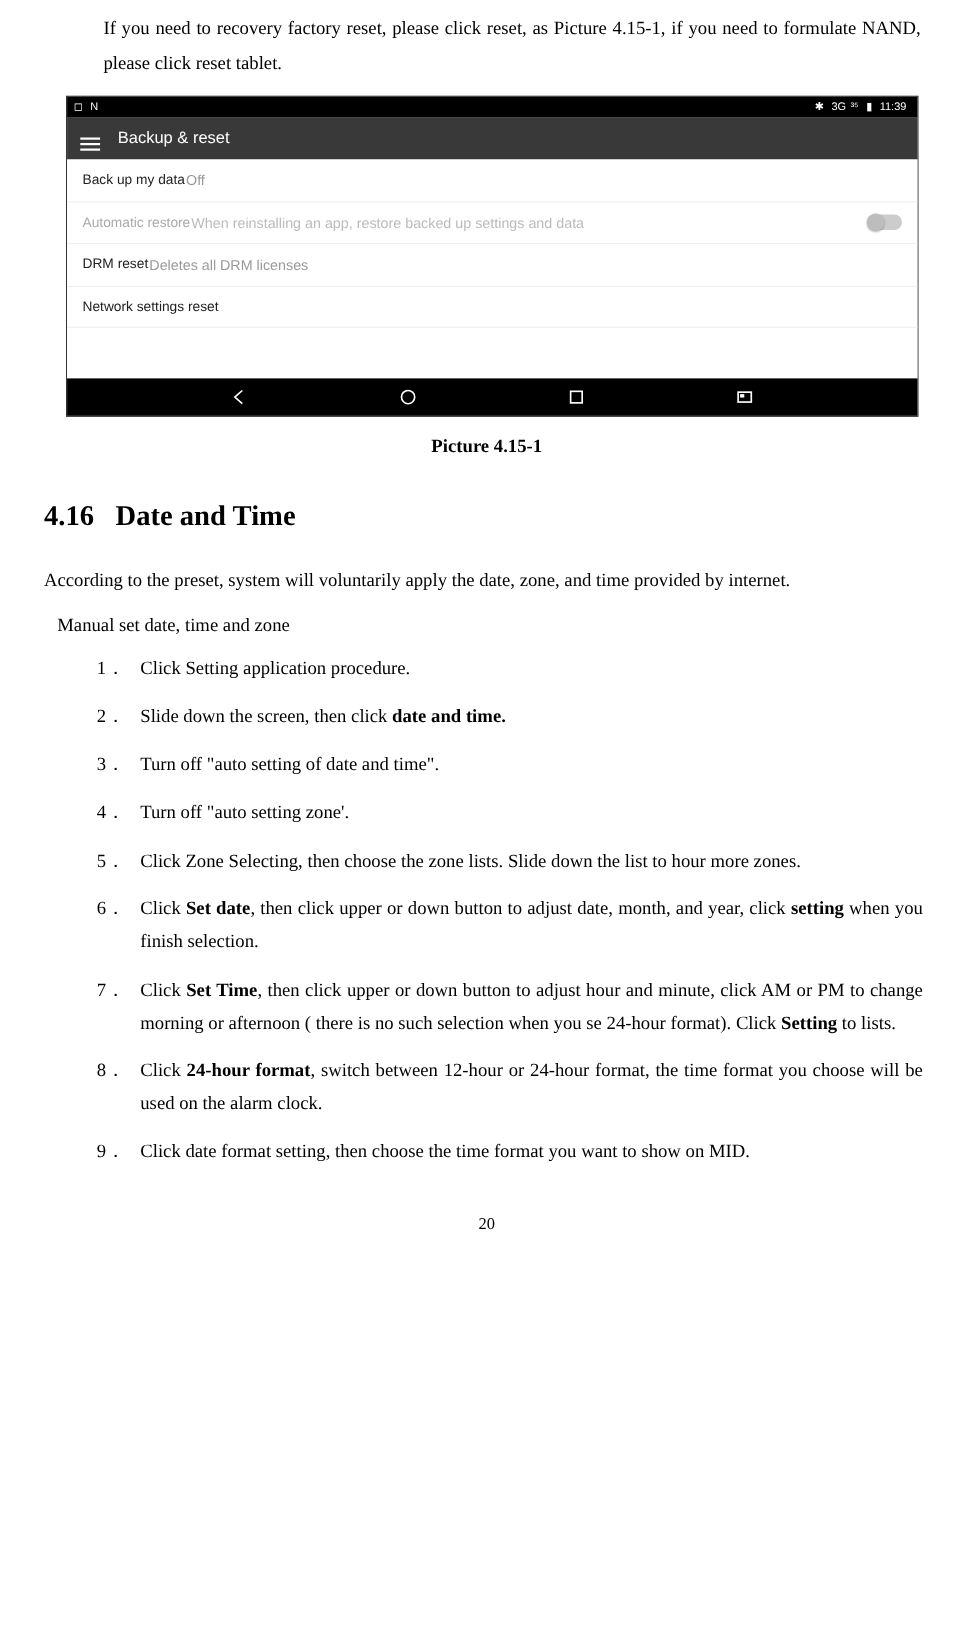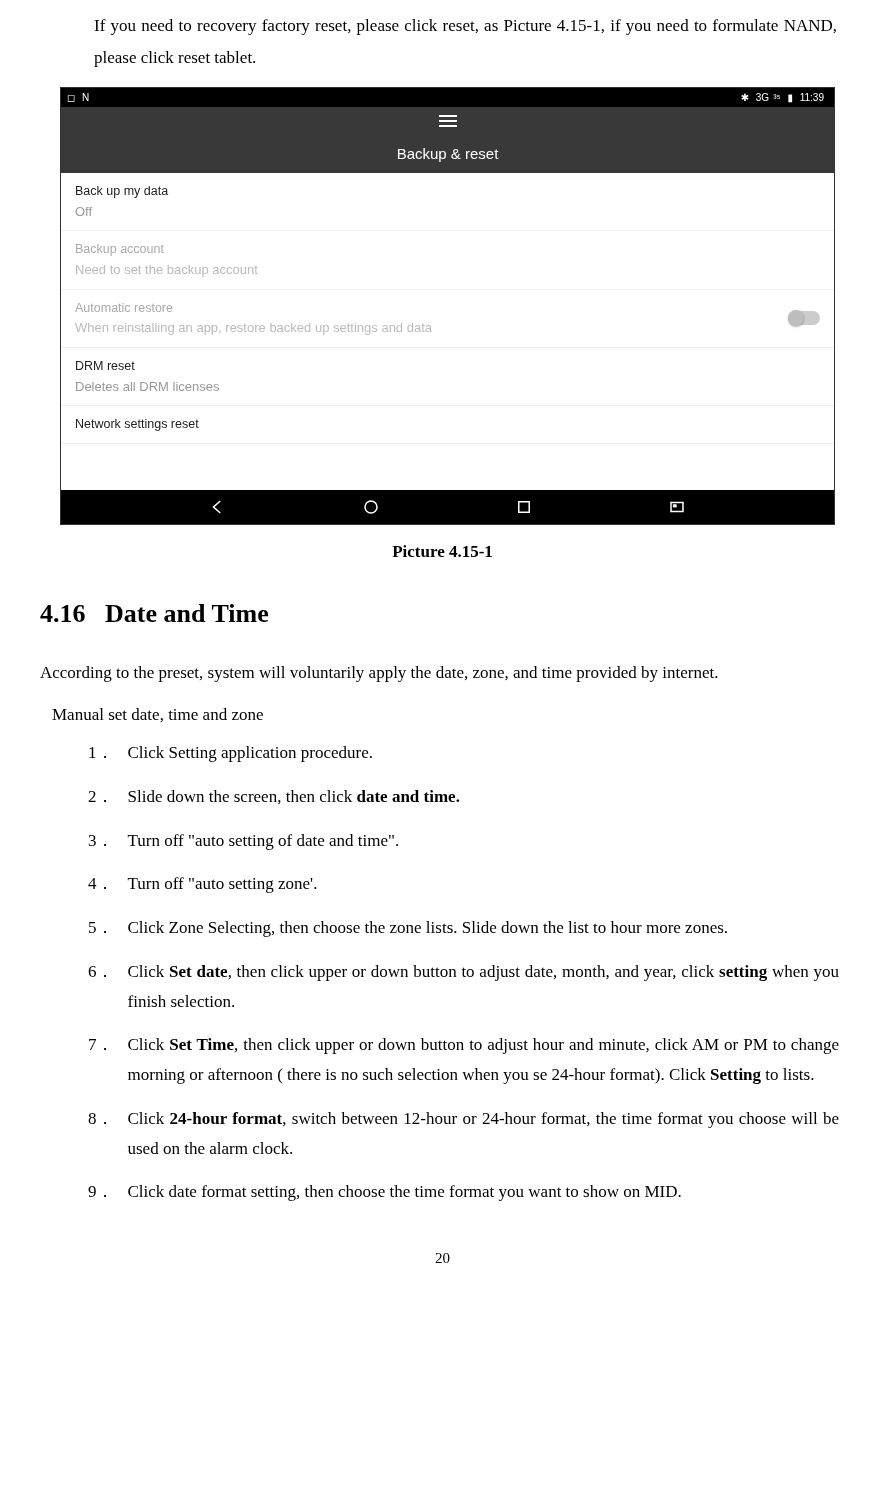--- a/index.html
+++ b/index.html
@@ -33,37 +33,36 @@
   justify-content: space-between;
   font-size: 10px;
   padding: 2px 6px;
   align-items: center;
 }
 .status-left span, .status-right span { margin-right: 4px; }
 .app-bar {
   background: #393939;
   color: #fff;
   display: flex;
-  align-items: center;
+  align-items: flex-end;
   padding: 8px 12px;
   gap: 16px;
-  flex-direction: column;
 }
 .hamburger { display: flex; flex-direction: column; gap: 3px; cursor: pointer;}
 .hamburger span { display:block; width:18px; height:2px; background:#fff; }
 .app-title { font-size: 15px; font-weight: 500; }
 .settings-list { background:#fff; }
 .setting-row {
   padding: 9px 14px;
   border-bottom: 1px solid #eee;
   display: flex;
   justify-content: space-between;
   align-items: center;
 }
-.setting-text { display:flex; flex-direction:column; gap:1px;}
+.setting-text { display:flex; gap:1px;}
 .setting-title { font-size: 12.5px; color:#222; }
 .setting-sub { font-size: 13px; color:#999; }
 .disabled .setting-title { color:#aaa; }
 .disabled .setting-sub { color:#bbb; }
 .toggle {
   width: 30px; height:14px; background:#ccc; border-radius:8px; position:relative;
 }
 .toggle::after {
   content:""; position:absolute; width:16px; height:16px; background:#bdbdbd;
   border-radius:50%; top:-1px; left:-2px; box-shadow:0 1px 2px rgba(0,0,0,0.3);
@@ -126,26 +125,20 @@
   </div>
   <div class="settings-list">
     <div class="setting-row">
       <div class="setting-text">
         <div class="setting-title">Back up my data</div>
         <div class="setting-sub">Off</div>
       </div>
     </div>
     <div class="setting-row disabled">
       <div class="setting-text">
-        <div class="setting-title">Backup account</div>
-        <div class="setting-sub">Need to set the backup account</div>
-      </div>
-    </div>
-    <div class="setting-row disabled">
-      <div class="setting-text">
         <div class="setting-title">Automatic restore</div>
         <div class="setting-sub">When reinstalling an app, restore backed up settings and data</div>
       </div>
       <div class="toggle"></div>
     </div>
     <div class="setting-row">
       <div class="setting-text">
         <div class="setting-title">DRM reset</div>
         <div class="setting-sub">Deletes all DRM licenses</div>
       </div>

